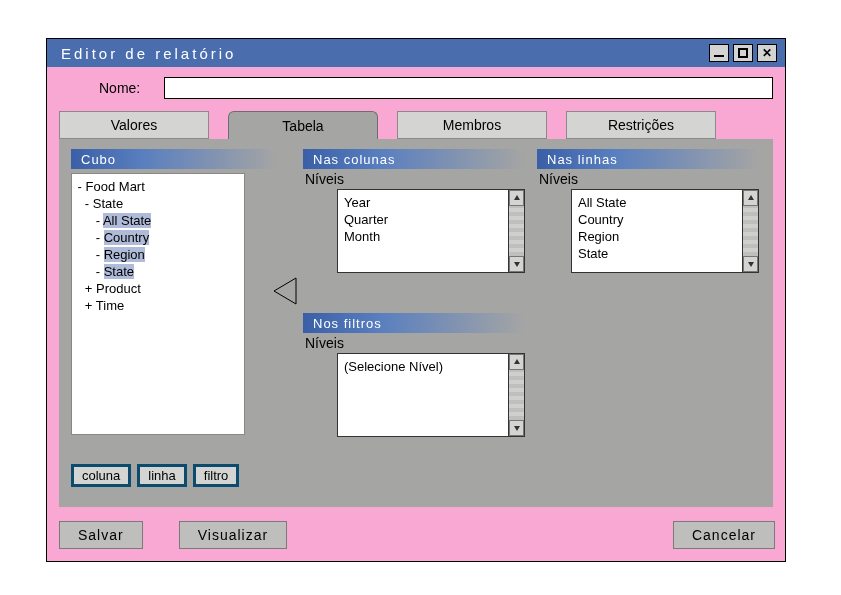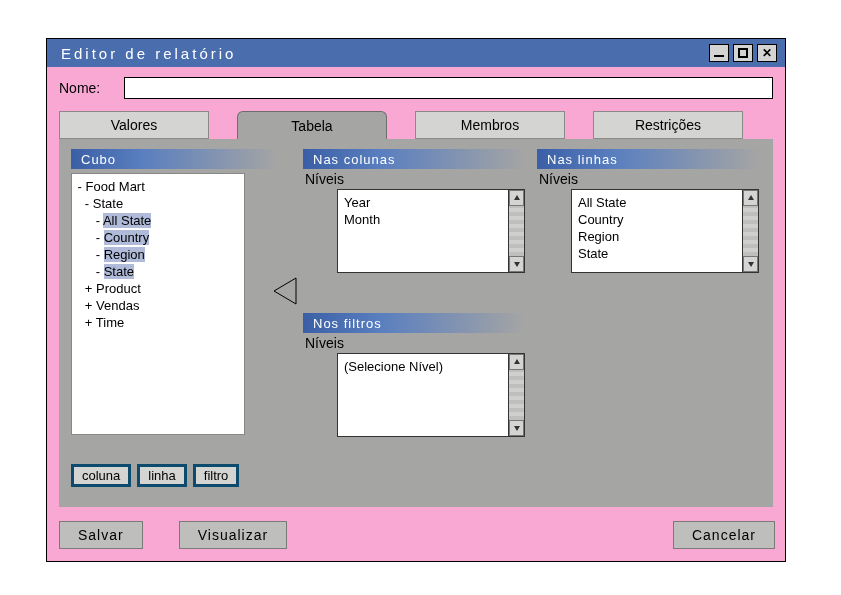--- a/index.html
+++ b/index.html
@@ -15,27 +15,27 @@
   }
   .titlebar .title { color: #fff; letter-spacing: 3px; font-size: 15px; }
   .win-controls { display: flex; gap: 4px; }
   .win-btn {
     width: 20px; height: 18px; background: #D4D4D3; border: 1px solid #000;
     display: flex; align-items: center; justify-content: center; font-size: 12px;
     font-weight: bold; cursor: pointer;
   }
   .win-btn .min-line { width: 10px; height: 2px; background: #000; margin-top: 6px; }
   .win-btn .max-box { width: 10px; height: 10px; border: 2px solid #000; }
-  .row-name { display: flex; align-items: center; padding: 10px 12px 8px 12px; gap: 24px; }
+  .row-name { display: flex; align-items: center; padding: 10px 12px 8px 12px; gap: 24px; margin-left: 40px; }
   .row-name label { font-size: 14px; }
   .name-input {
     flex: 1; height: 22px; border: 1px solid #000; background: #fff; padding: 0 4px;
     font-size: 13px;
   }
-  .tabs-row { display: flex; gap: 28px; padding: 4px 12px 0 12px; align-items: flex-end; }
+  .tabs-row { display: flex; gap: 19px; padding: 4px 12px 0 12px; align-items: flex-end; }
   .tab {
     width: 150px; height: 28px; background: #D4D4D3; border: 1px solid #8A8A89;
     display: flex; align-items: center; justify-content: center; font-size: 14px;
     cursor: pointer;
   }
   .tab.active {
     background: #A5A5A4; border: 1px solid #6E6E6D; border-bottom: none;
     border-radius: 6px 6px 0 0;
   }
   .content-area {
@@ -129,37 +129,37 @@
     <div class="cubo-panel">
       <div class="section-header">Cubo</div>
       <div class="tree-box">
         <div class="tree-item"> - <span>Food Mart</span></div>
         <div class="tree-item">   - <span>State</span></div>
         <div class="tree-item">      - <span class="tree-sel">All State</span></div>
         <div class="tree-item">      - <span class="tree-sel">Country</span></div>
         <div class="tree-item">      - <span class="tree-sel">Region</span></div>
         <div class="tree-item">      - <span class="tree-sel">State</span></div>
         <div class="tree-item">   + <span>Product</span></div>
-        <div class="tree-item">   + <span>Vendas</span></div>
         <div class="tree-item">   + <span>Time</span></div>
       </div>
     </div>
 
     <div class="arrow-wrap">
       <svg viewBox="0 0 24 28">
         <polygon points="23,1 23,27 1,14" fill="#A5A5A4" stroke="#000" stroke-width="1"></polygon>
       </svg>
     </div>
 
     <div class="col-panel">
       <div class="section-header">Nas colunas</div>
       <div class="nl-label">Níveis</div>
       <div class="listbox-wrap">
         <div class="listbox">
           <div class="li">Year</div>
+          <div class="li">Quarter</div>
           <div class="li">Month</div>
         </div>
         <div class="scrollbar">
           <div class="sb-btn">
                 <svg viewBox="0 0 8 8">
                   <polygon points="4,1 7,6 1,6" fill="#333"></polygon>
                 </svg>
               </div>
           <div class="sb-track"></div>
           <div class="sb-btn">

